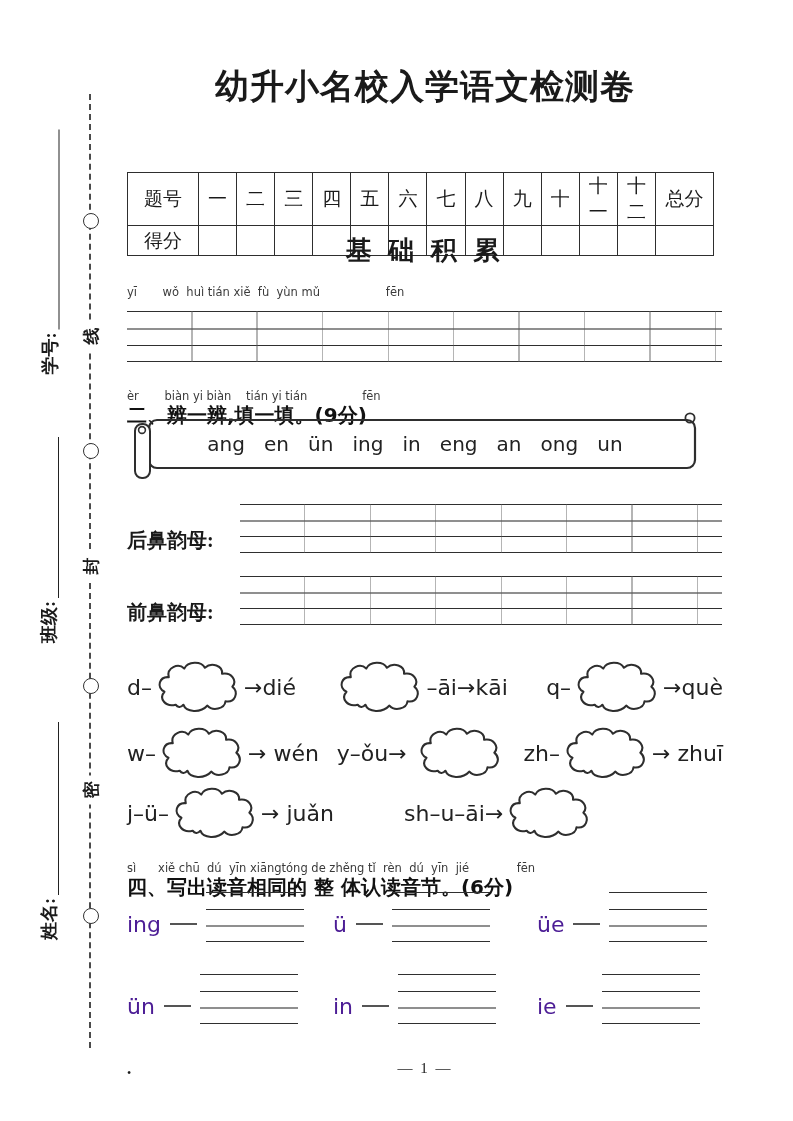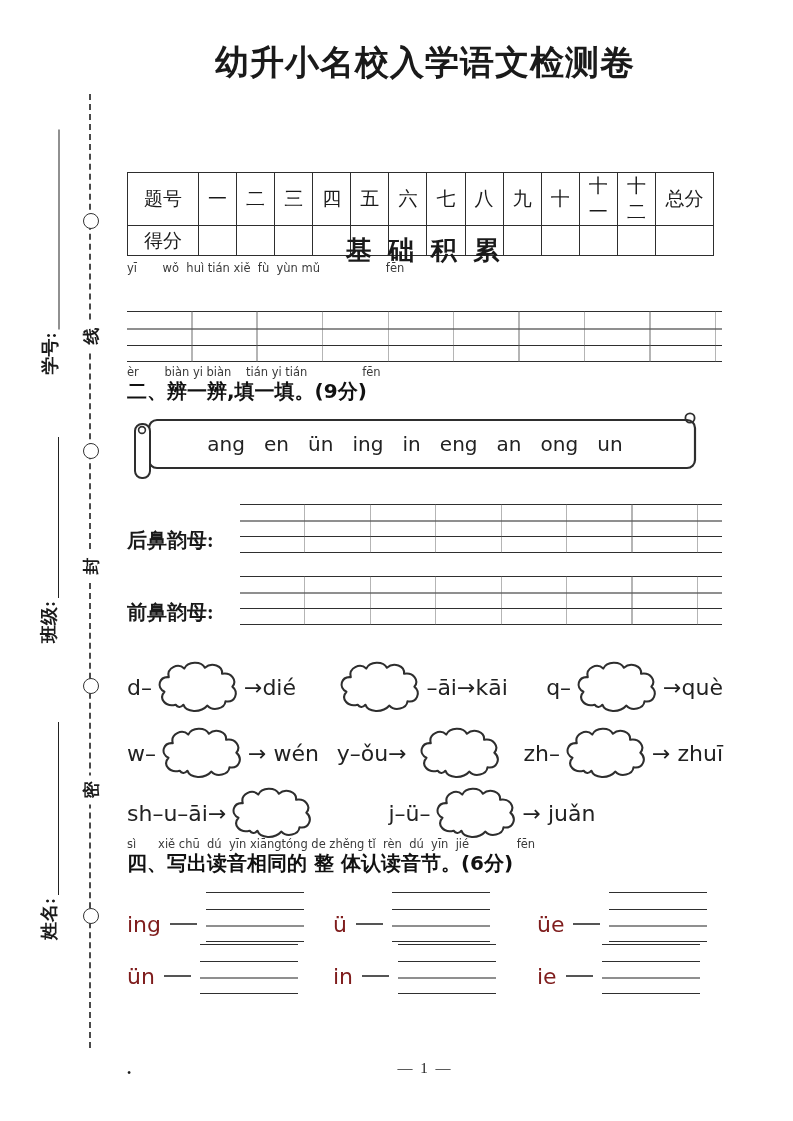--- a/index.html
+++ b/index.html
@@ -14,35 +14,35 @@
   .seal-char{position:absolute;left:76px;width:29px;height:36px;background:#fff;
              display:flex;align-items:center;justify-content:center;
              transform:rotate(-90deg);font-size:17px;font-weight:600;}
   .mlabel{position:absolute;transform:rotate(-90deg);display:flex;align-items:flex-end;
           font-size:18px;font-weight:600;height:22px;}
   .mlabel .mtext{white-space:nowrap;line-height:20px;}
   .mlabel .mline{flex:1;border-bottom:1.7px solid #222;height:15px;margin-left:3px;}
 
   
   .content{position:absolute;left:127px;top:0;width:596px;height:1121px;}
-  .title{position:absolute;top:40px;left:0;width:100%;text-align:center;
+  .title{position:absolute;top:64px;left:0;width:100%;text-align:center;
          font-size:34px;font-weight:900;letter-spacing:1px;}
   .meta{position:absolute;top:137px;right:0;font-size:20px;font-weight:700;white-space:pre;}
 
   table.score{position:absolute;top:172px;left:0;width:587px;border-collapse:collapse;
               table-layout:fixed;font-size:19px;}
   table.score td,table.score th{border:1.4px solid #2e2e2e;height:29px;text-align:center;
               font-weight:500;padding:0;}
   table.score .c-first{width:70px;}
   table.score .c-last{width:57px;}
 
   .section-h{position:absolute;top:233px;left:0;width:100%;text-align:center;
              font-size:26px;font-weight:800;letter-spacing:5px;}
 
-  .qblock{position:absolute;left:0;}
+  .qblock{position:absolute;left:0;margin-top:24px;}
   .py{font-family:"DejaVu Sans","Liberation Sans",sans-serif;font-size:11.5px;
       color:#3a3a3a;white-space:pre;line-height:13px;}
   .qt{font-family:"DejaVu Sans","Liberation Sans",sans-serif;font-size:20px;
       font-weight:700;color:#111;line-height:25px;white-space:pre;}
 
   
   .fl{position:relative;}
   .fl i{position:absolute;left:0;right:0;display:block;border-top:1.6px solid #2f2f2f;}
   .fl i:nth-child(1){top:0;}
   .fl i:nth-child(2){top:33%;}
@@ -69,21 +69,21 @@
   
   .prow{position:absolute;left:0;width:596px;display:flex;align-items:center;
         font-family:"DejaVu Sans","Liberation Sans",sans-serif;font-size:22px;color:#222;}
   .prow.between{justify-content:space-between;}
   .pitem{display:flex;align-items:center;white-space:pre;}
   .cloud{width:88px;height:55px;margin:0 2px;flex:none;}
 
   
   .g4row{position:absolute;left:0;width:596px;height:52px;}
   .g4{position:absolute;display:flex;align-items:center;gap:9px;
-      font-family:"DejaVu Sans","Liberation Sans",sans-serif;font-size:22px;color:#7f1d1d;}
+      font-family:"DejaVu Sans","Liberation Sans",sans-serif;font-size:22px;color:#4c1d95;}
   .g4 .glabel{transform:translateY(7px);}
   .g4 .dash{width:27px;border-top:2.2px solid #555;transform:translateY(7px);}
   .g4 .fl{width:98px;height:50px;}
 
   .footer-num{position:absolute;top:1060px;left:0;width:100%;text-align:center;
       font-size:15px;letter-spacing:2px;}
   .footer-dot{position:absolute;left:127px;top:1066px;font-size:12px;}
 </style>
 </head>
 <body>
@@ -244,32 +244,32 @@
         <span>zh–</span>
         <svg class="cloud" viewBox="0 0 100 64" aria-hidden="true">
             <path d="M24 52 C12 55 4 45 11 37 C1 32 5 19 16 20 C13 9 27 3 34 10 C38 1 54 1 58 9 C66 2 79 7 78 16 C89 14 96 24 90 31 C98 38 93 50 82 48 C81 57 67 60 61 53 C53 62 36 61 33 52 C30 56 26 55 24 52 Z" fill="none" stroke="#2e2e2e" stroke-width="2.4" stroke-linejoin="round"></path>
           </svg>
         <span>→ zhuī</span>
       </div>
     </div>
 
     <div class="prow" style="top:786px;gap:70px;">
       <div class="pitem">
+        <span>j–ü–</span>
+        <svg class="cloud" viewBox="0 0 100 64" aria-hidden="true">
+            <path d="M24 52 C12 55 4 45 11 37 C1 32 5 19 16 20 C13 9 27 3 34 10 C38 1 54 1 58 9 C66 2 79 7 78 16 C89 14 96 24 90 31 C98 38 93 50 82 48 C81 57 67 60 61 53 C53 62 36 61 33 52 C30 56 26 55 24 52 Z" fill="none" stroke="#2e2e2e" stroke-width="2.4" stroke-linejoin="round"></path>
+          </svg>
+        <span>→ juǎn</span>
+      </div>
+      <div class="pitem">
         <span>sh–u–āi→</span>
         <svg class="cloud" viewBox="0 0 100 64" aria-hidden="true">
             <path d="M24 52 C12 55 4 45 11 37 C1 32 5 19 16 20 C13 9 27 3 34 10 C38 1 54 1 58 9 C66 2 79 7 78 16 C89 14 96 24 90 31 C98 38 93 50 82 48 C81 57 67 60 61 53 C53 62 36 61 33 52 C30 56 26 55 24 52 Z" fill="none" stroke="#2e2e2e" stroke-width="2.4" stroke-linejoin="round"></path>
           </svg>
         <span></span>
-      </div>
-      <div class="pitem">
-        <span>j–ü–</span>
-        <svg class="cloud" viewBox="0 0 100 64" aria-hidden="true">
-            <path d="M24 52 C12 55 4 45 11 37 C1 32 5 19 16 20 C13 9 27 3 34 10 C38 1 54 1 58 9 C66 2 79 7 78 16 C89 14 96 24 90 31 C98 38 93 50 82 48 C81 57 67 60 61 53 C53 62 36 61 33 52 C30 56 26 55 24 52 Z" fill="none" stroke="#2e2e2e" stroke-width="2.4" stroke-linejoin="round"></path>
-          </svg>
-        <span>→ juǎn</span>
       </div>
     </div>
 
     <div class="qblock" style="top:838px">
       <div class="py">sì      xiě chū  dú  yīn xiāngtóng de zhěng tǐ  rèn  dú  yīn  jié             fēn</div>
       <div class="qt">四、写出读音相同的 整 体认读音节。(6分)</div>
     </div>
 
     <div class="g4row" style="top:892px">
       <div class="g4" style="left:0">
@@ -297,21 +297,21 @@
         <span class="dash"></span>
         <div class="fl g3">
             <i></i>
             <i></i>
             <i></i>
             <i></i>
           </div>
       </div>
     </div>
 
-    <div class="g4row" style="top:944px">
+    <div class="g4row" style="top:974px">
       <div class="g4" style="left:0">
         <span class="glabel">ün</span>
         <span class="dash"></span>
         <div class="fl g3">
             <i></i>
             <i></i>
             <i></i>
             <i></i>
           </div>
       </div>

